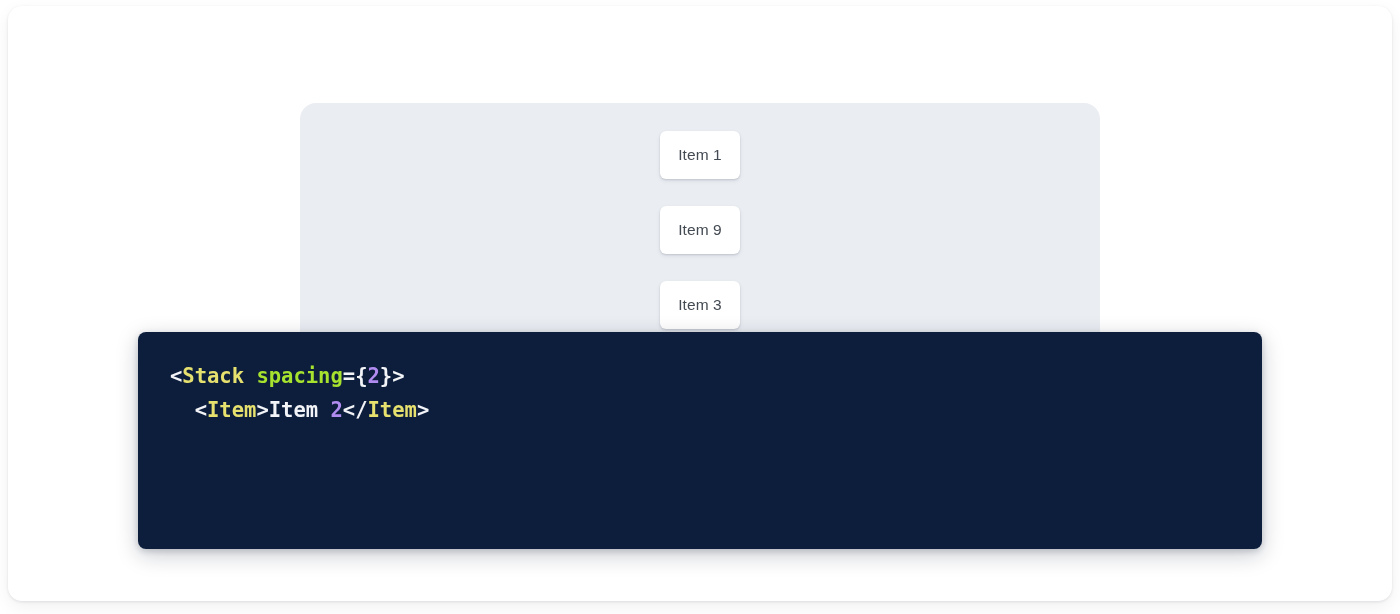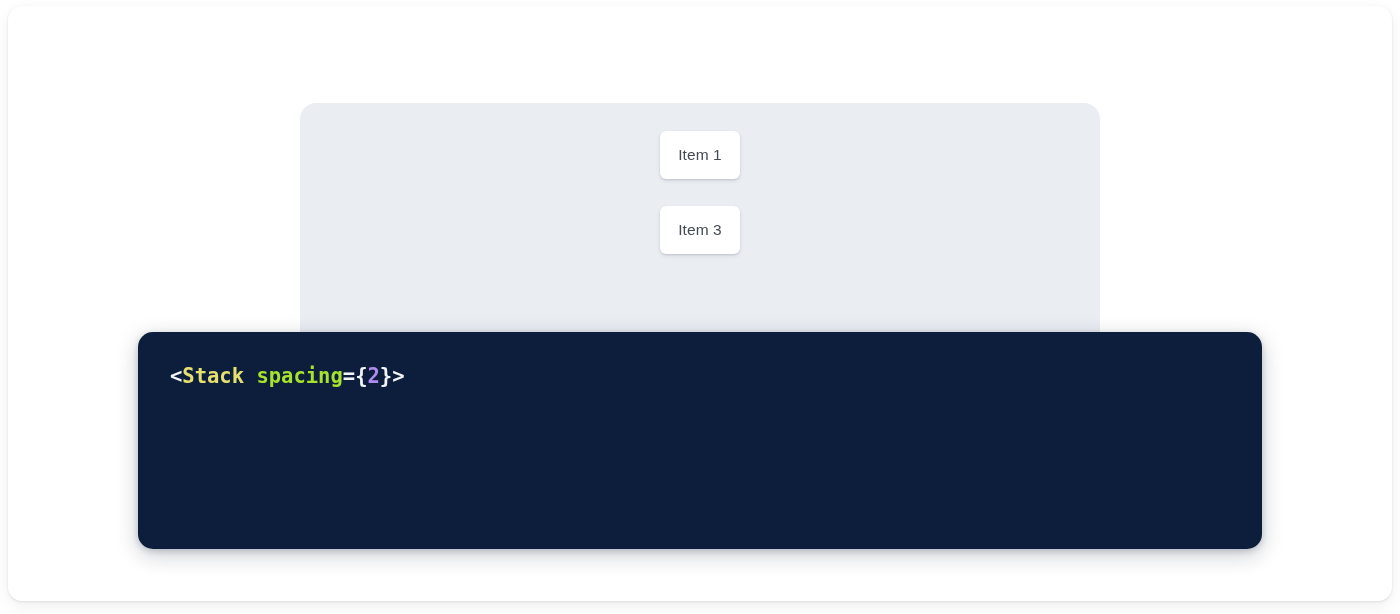--- a/index.html
+++ b/index.html
@@ -66,21 +66,21 @@
   }
 
   
   .code-block {
     position: absolute;
     left: 130px;           
     top: 326px;            
     width: 1124px;
     height: 217px;
     background: #0c1e3c;
-    border-radius: 15px;
+    border-radius: 8px;
     box-shadow: 0 6px 22px rgba(10, 22, 45, 0.22),
                 0 2px 6px rgba(10, 22, 45, 0.18);
     padding: 28px 0 0 32px;
     overflow: hidden;
   }
 
   .code-line {
     font-family: "DejaVu Sans Mono", "Liberation Mono", monospace;
     font-size: 20.5px;
     line-height: 33.5px;
@@ -99,24 +99,28 @@
 <body>
 
 <div class="page-card">
 
   <div class="preview-panel">
     <div class="stack" id="stack-container">
         <div class="stack-item">
           <span>Item 1</span>
         </div>
         <div class="stack-item">
+          <span>Item 9</span>
+        </div>
+        <div class="stack-item">
           <span>Item 3</span>
         </div>
       </div>
   </div>
 
   <div class="code-block">
     <div id="code-lines">
         <div class="code-line"><span class="tok-punc">&lt;</span><span class="tok-tag">Stack</span><span class="tok-punc"> </span><span class="tok-attr">spacing</span><span class="tok-punc">={</span><span class="tok-num">2</span><span class="tok-punc">}&gt;</span></div>
+        <div class="code-line"><span>  </span><span class="tok-punc">&lt;</span><span class="tok-tag">Item</span><span class="tok-punc">&gt;</span><span class="tok-text">Item </span><span class="tok-num">2</span><span class="tok-punc">&lt;/</span><span class="tok-tag">Item</span><span class="tok-punc">&gt;</span></div>
       </div>
   </div>
 
 </div>
 
 </body></html>

